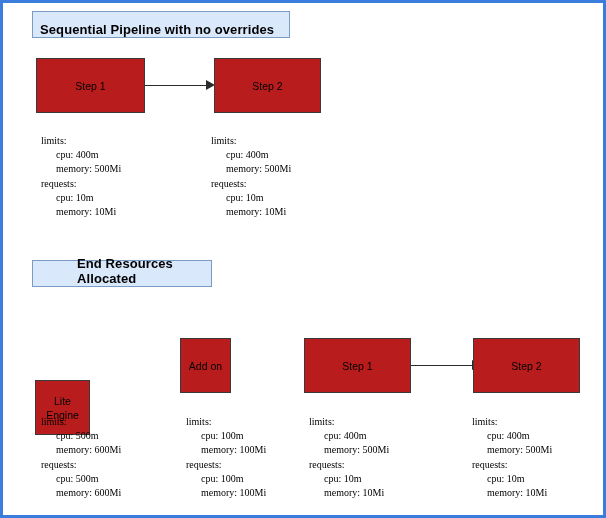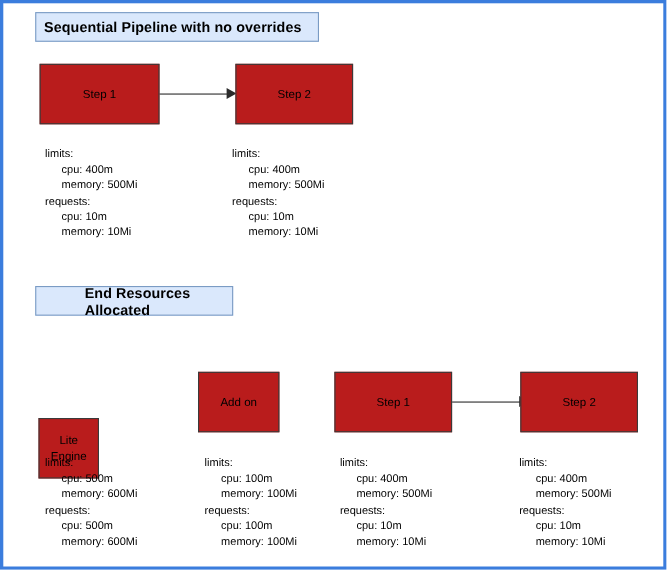--- a/index.html
+++ b/index.html
@@ -21,21 +21,21 @@
   
   .section-header {
     position: absolute;
     box-sizing: border-box;
     background: #dae8fc;
     border: 1px solid #7a9bc4;
     font-weight: bold;
     font-size: 13px;
     color: #000000;
     display: flex;
-    align-items: center;
+    align-items: flex-end;
     padding-left: 7px;
     letter-spacing: 0.1px;
   }
   #header-pipeline { left: 29px; top: 8px; width: 258px; height: 27px; }
   #header-allocated { left: 29px; top: 257px; width: 180px; height: 27px; padding-left: 44px; }
 
   
   .node {
     position: absolute;
     box-sizing: border-box;
@@ -66,20 +66,21 @@
     border-left: 9px solid #2b2b2b;
   }
 
   
   .resources {
     position: absolute;
     font-size: 10px;
     line-height: 14.2px;
     color: #000000;
     white-space: nowrap;
+    font-family: Liberation Serif, serif;
   }
   .res-key { display: block; }
   .res-sub { display: block; padding-left: 15px; }
 </style>
 </head>
 <body>
 
 <div id="canvas">
 
   <div class="section-header" id="header-pipeline">
@@ -117,21 +118,21 @@
 
   <div class="section-header" id="header-allocated">
     <span>End Resources Allocated</span>
   </div>
 
   <div class="node" style="left:32px; top:336px; width:55px; height:55px;margin-top:41px;">
     <span class="node-label">Lite
 Engine</span>
   </div>
 
-  <div class="node" style="left:177px; top:335px; width:74px; height:55px;">
+  <div class="node" style="left:177px; top:335px; width:51px; height:55px;">
     <span class="node-label">Add on</span>
   </div>
 
   <div class="node" style="left:301px; top:335px; width:107px; height:55px;">
     <span class="node-label">Step 1</span>
   </div>
 
   <div class="arrow" style="left:408px; top:361.5px; width:62px;"></div>
   <div class="arrow-head" style="left:469px; top:357px;"></div>
 

